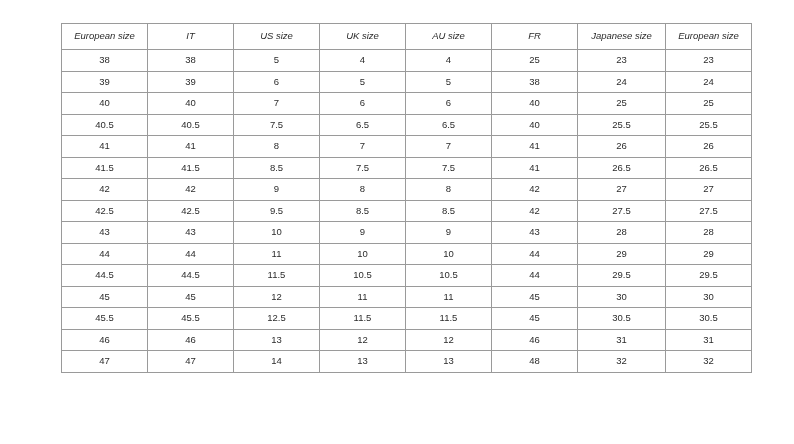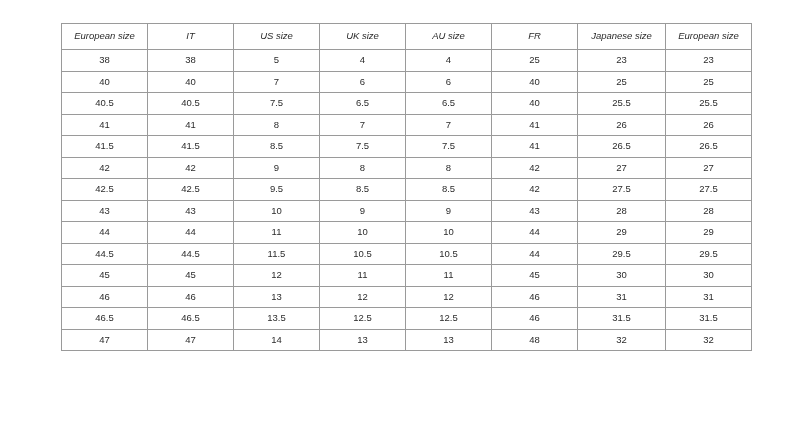--- a/index.html
+++ b/index.html
@@ -91,20 +91,30 @@
             <td>38</td>
             <td>38</td>
             <td>5</td>
             <td>4</td>
             <td>4</td>
             <td>25</td>
             <td>23</td>
             <td>23</td>
           </tr>
           <tr>
+            <td>39</td>
+            <td>39</td>
+            <td>6</td>
+            <td>5</td>
+            <td>5</td>
+            <td>38</td>
+            <td>24</td>
+            <td>24</td>
+          </tr>
+          <tr>
             <td>40</td>
             <td>40</td>
             <td>7</td>
             <td>6</td>
             <td>6</td>
             <td>40</td>
             <td>25</td>
             <td>25</td>
           </tr>
           <tr>
@@ -191,40 +201,40 @@
             <td>45</td>
             <td>45</td>
             <td>12</td>
             <td>11</td>
             <td>11</td>
             <td>45</td>
             <td>30</td>
             <td>30</td>
           </tr>
           <tr>
+            <td>45.5</td>
+            <td>45.5</td>
+            <td>12.5</td>
+            <td>11.5</td>
+            <td>11.5</td>
+            <td>45</td>
+            <td>30.5</td>
+            <td>30.5</td>
+          </tr>
+          <tr>
             <td>46</td>
             <td>46</td>
             <td>13</td>
             <td>12</td>
             <td>12</td>
             <td>46</td>
             <td>31</td>
             <td>31</td>
           </tr>
           <tr>
-            <td>46.5</td>
-            <td>46.5</td>
-            <td>13.5</td>
-            <td>12.5</td>
-            <td>12.5</td>
-            <td>46</td>
-            <td>31.5</td>
-            <td>31.5</td>
-          </tr>
-          <tr>
             <td>47</td>
             <td>47</td>
             <td>14</td>
             <td>13</td>
             <td>13</td>
             <td>48</td>
             <td>32</td>
             <td>32</td>
           </tr>
         </tbody>

